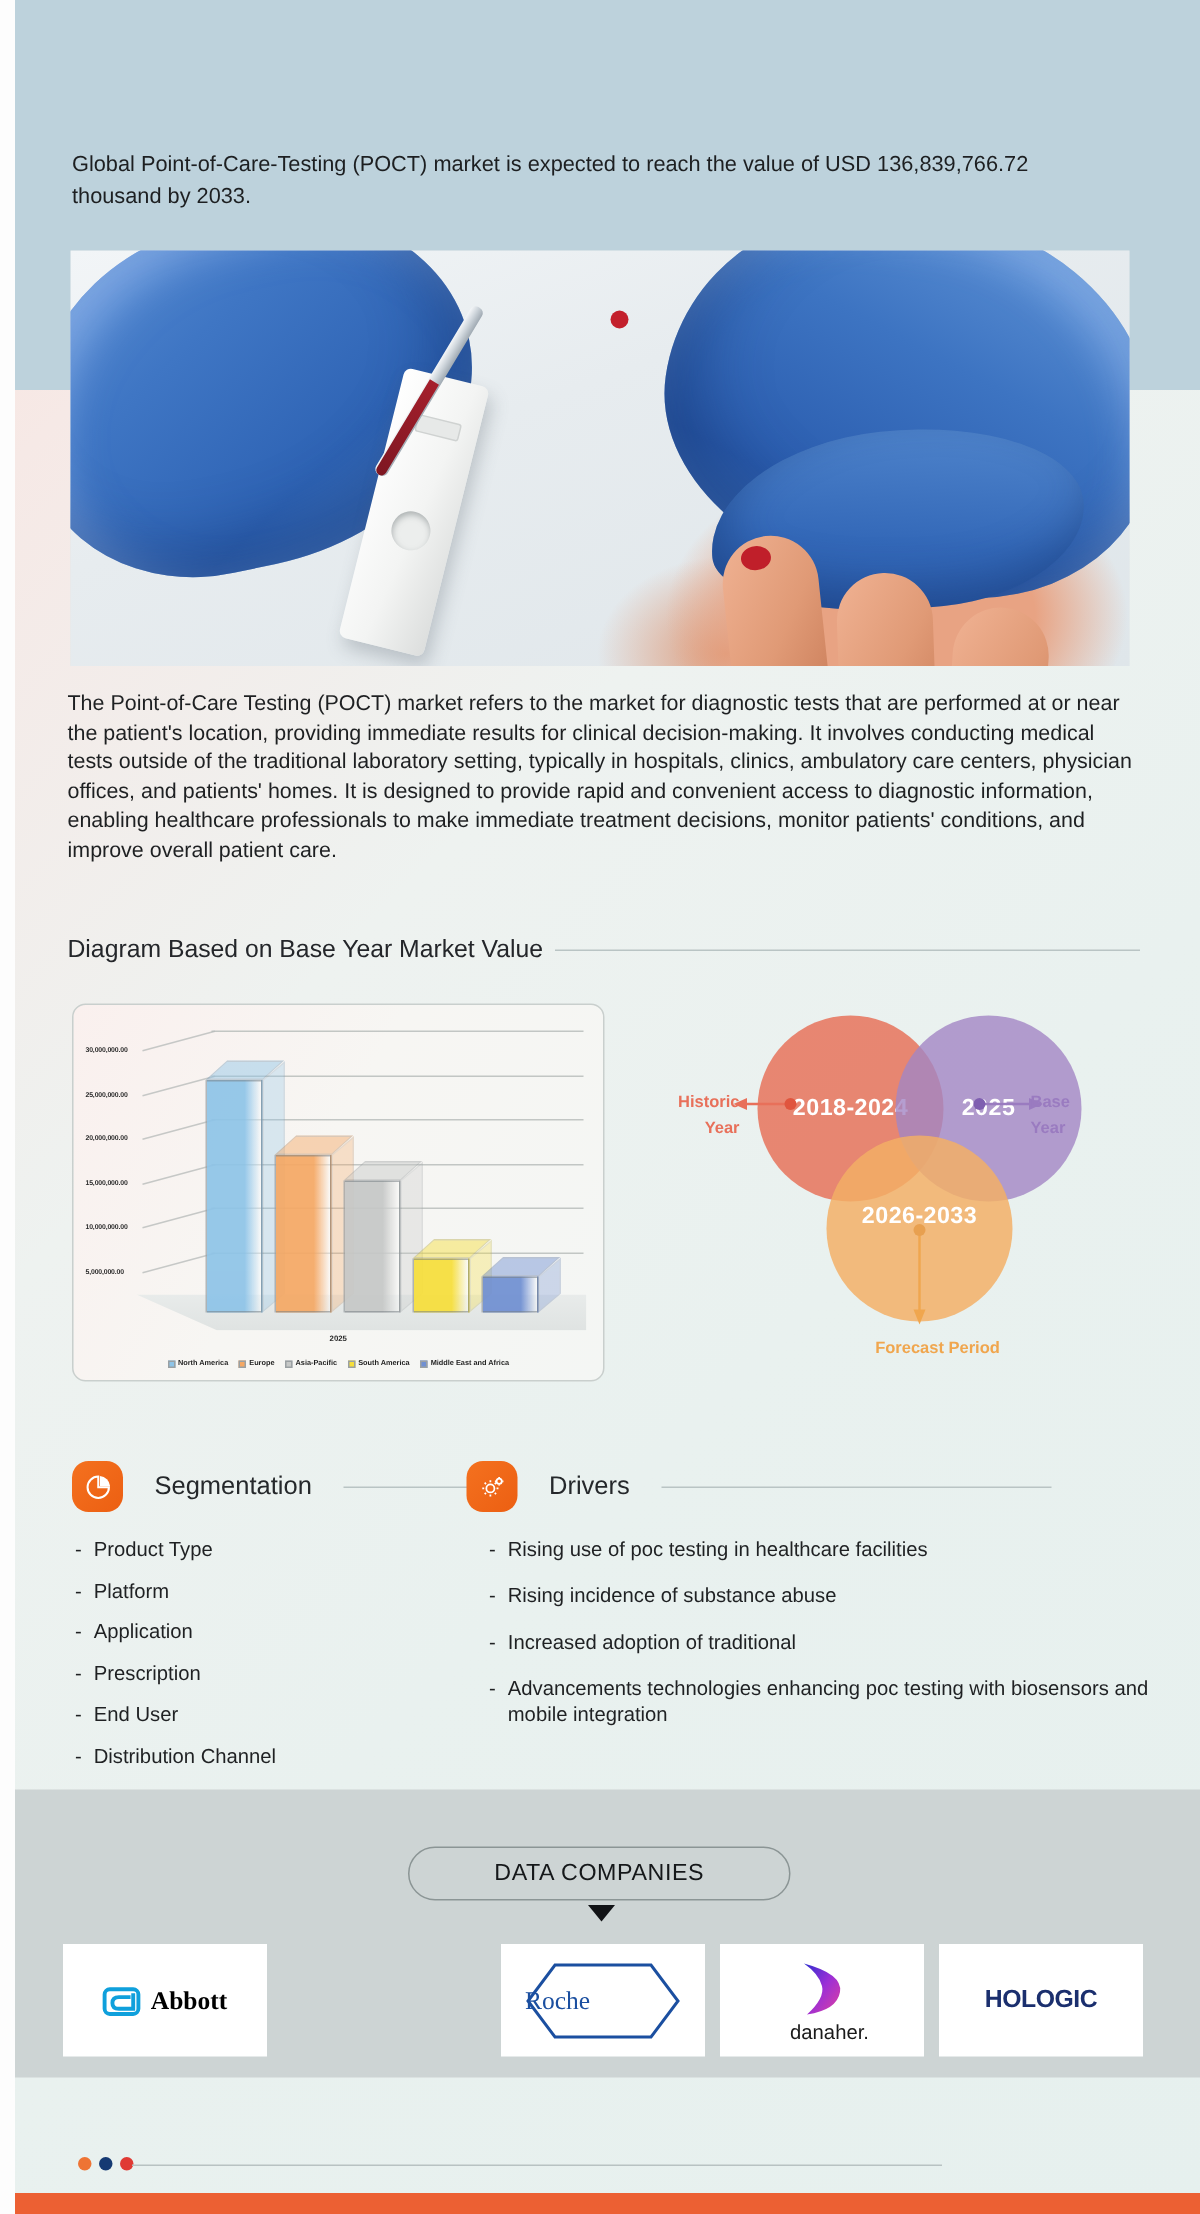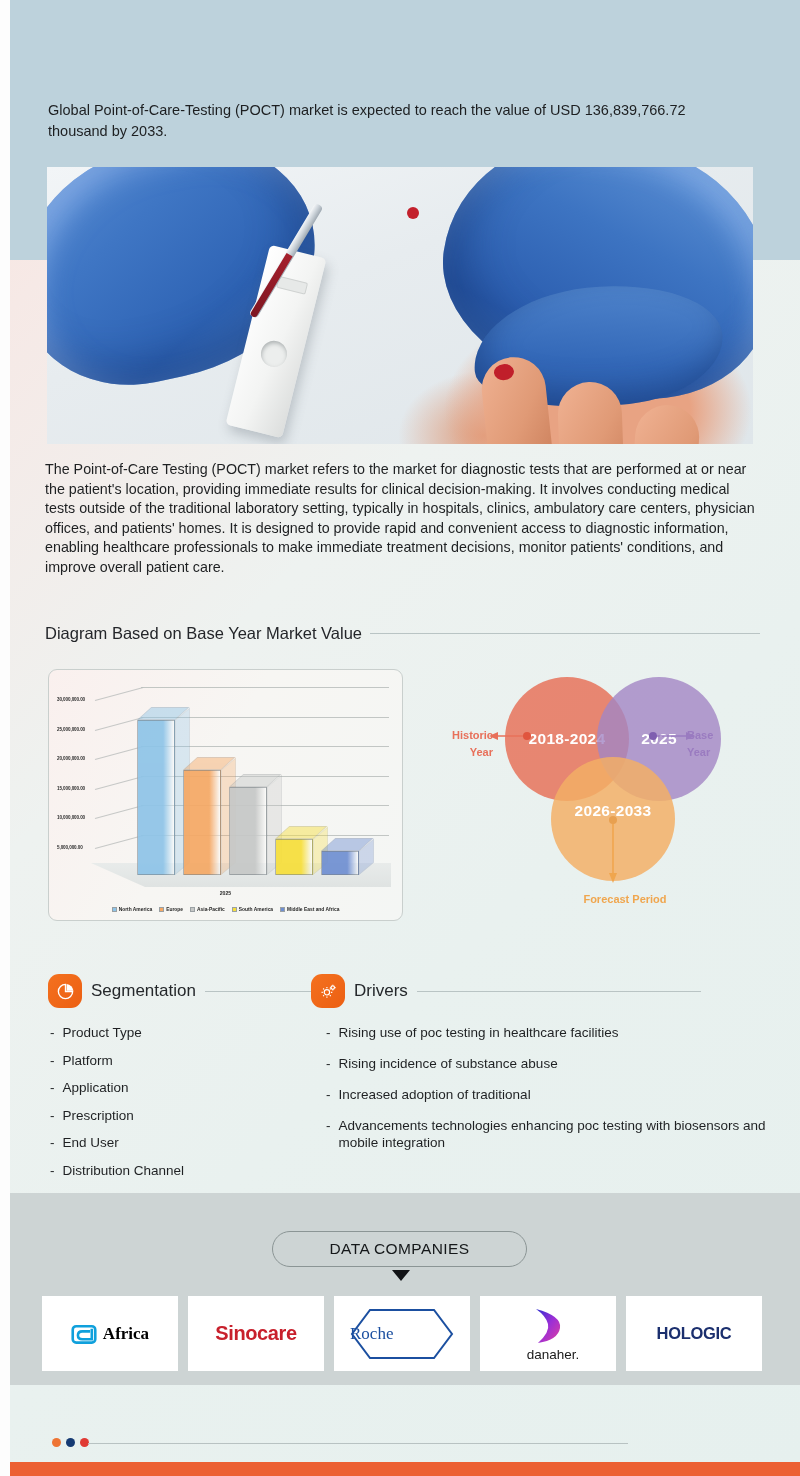--- a/index.html
+++ b/index.html
@@ -178,21 +178,21 @@
   .c-base { left: 182px; top: 8px; width: 124px; height: 124px; background: rgba(162,134,196,.80); }
   .c-fore { left: 136px; top: 88px; width: 124px; height: 124px; background: rgba(243,175,101,.84); }
   .c-fore span { margin-top: -16px; }
   .lbl { position: absolute; font-size: 11px; font-weight: 700; line-height: 17px; }
   .lbl-hist { left: 6px; top: 58px; color: #e8705a; text-align: right; width: 72px; }
   .lbl-base { left: 272px; top: 58px; color: #9a7bc0; width: 70px; }
   .lbl-fore { left: 130px; top: 222px; color: #f0a64e; width: 160px; text-align: center; }
   .arrow { position: absolute; }
   .dot { position: absolute; width: 8px; height: 8px; border-radius: 50%; }
   
-  .sec-head { position: absolute; display: flex; align-items: center; gap: 9px; }
+  .sec-head { position: absolute; display: flex; align-items: center; gap: 21px; }
   .sec-icon {
     width: 34px; height: 34px; border-radius: 11px;
     background: linear-gradient(135deg, #f4711f 0%, #ec5f12 100%);
     display: flex; align-items: center; justify-content: center;
     flex: 0 0 auto;
   }
   .sec-title { font-size: 17px; color: #25282b; white-space: nowrap; }
   .sec-rule { height: 1px; background: #b9c4c4; }
   .list { position: absolute; }
   .list li {
@@ -451,26 +451,23 @@
 
   <div class="mc-band"></div>
   <div class="mc-pill">DATA COMPANIES</div>
   <div class="mc-caret"></div>
 
   <div class="logo-card" style="left:42px;">
     <svg width="26" height="26" viewBox="0 0 30 30">
       <rect x="2" y="6" width="26" height="19" rx="4" fill="none" stroke="#0fa0dc" stroke-width="3"></rect>
       <path d="M24 9 L24 21 L13 21 Q8 21 8 16.5 Q8 12 13 12 L22 12" fill="none" stroke="#0fa0dc" stroke-width="3"></path>
     </svg>
-    <span style="font-size:17px; font-weight:700; font-family:'Liberation Serif',serif;">Africa</span>
-  </div>
-
-  <div class="logo-card" style="left:188px;">
-    <span style="font-size:20px; font-weight:700; color:#c8202c; letter-spacing:-0.4px;">Sinocare</span>
-  </div>
+    <span style="font-size:17px; font-weight:700; font-family:'Liberation Serif',serif;">Abbott</span>
+  </div>
+
 
   <div class="logo-card" style="left:334px;">
     <span style="position:relative; display:flex; align-items:center; width:104px; height:52px;">
       <svg width="104" height="52" viewBox="0 0 104 52" style="position:absolute; left:0; top:0;">
         <polygon points="20,2 84,2 102,26 84,50 20,50 2,26" fill="none" stroke="#1b4fa0" stroke-width="2"></polygon>
       </svg>
       <span style="position:relative; font-size:17px; color:#1b4fa0; font-family:'Liberation Serif',serif;">Roche</span>
     </span>
   </div>
 

